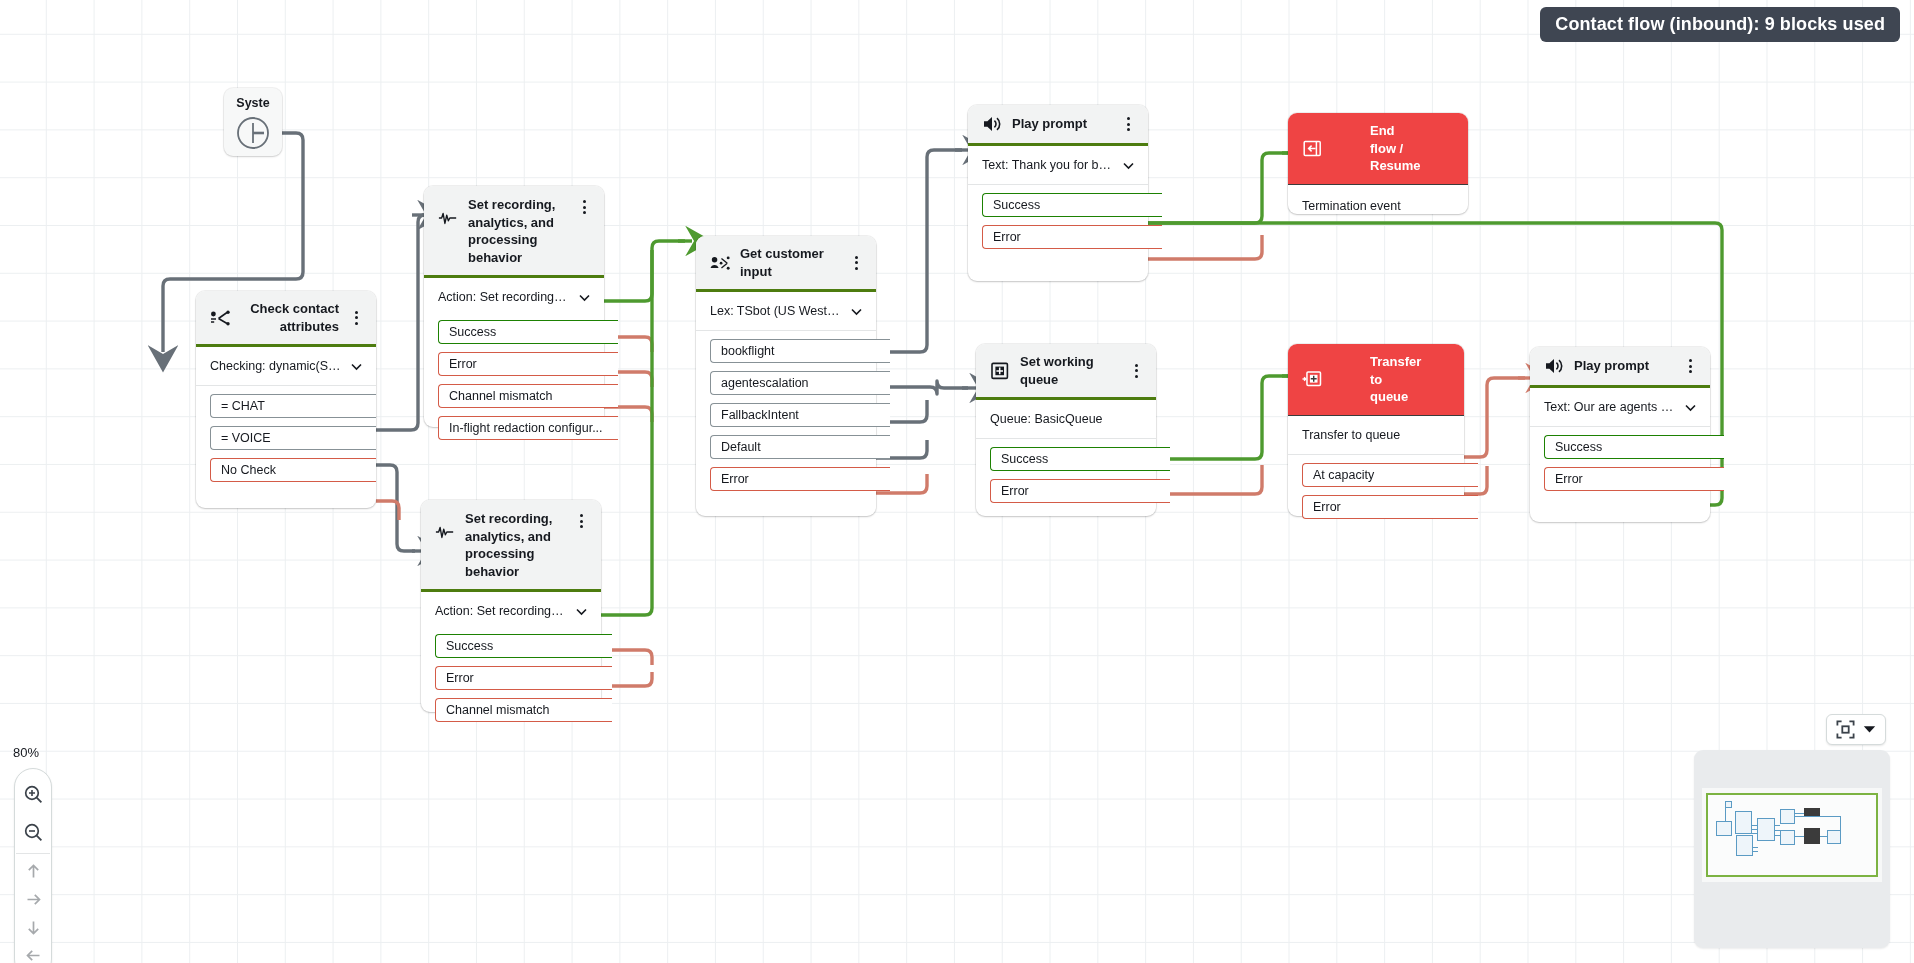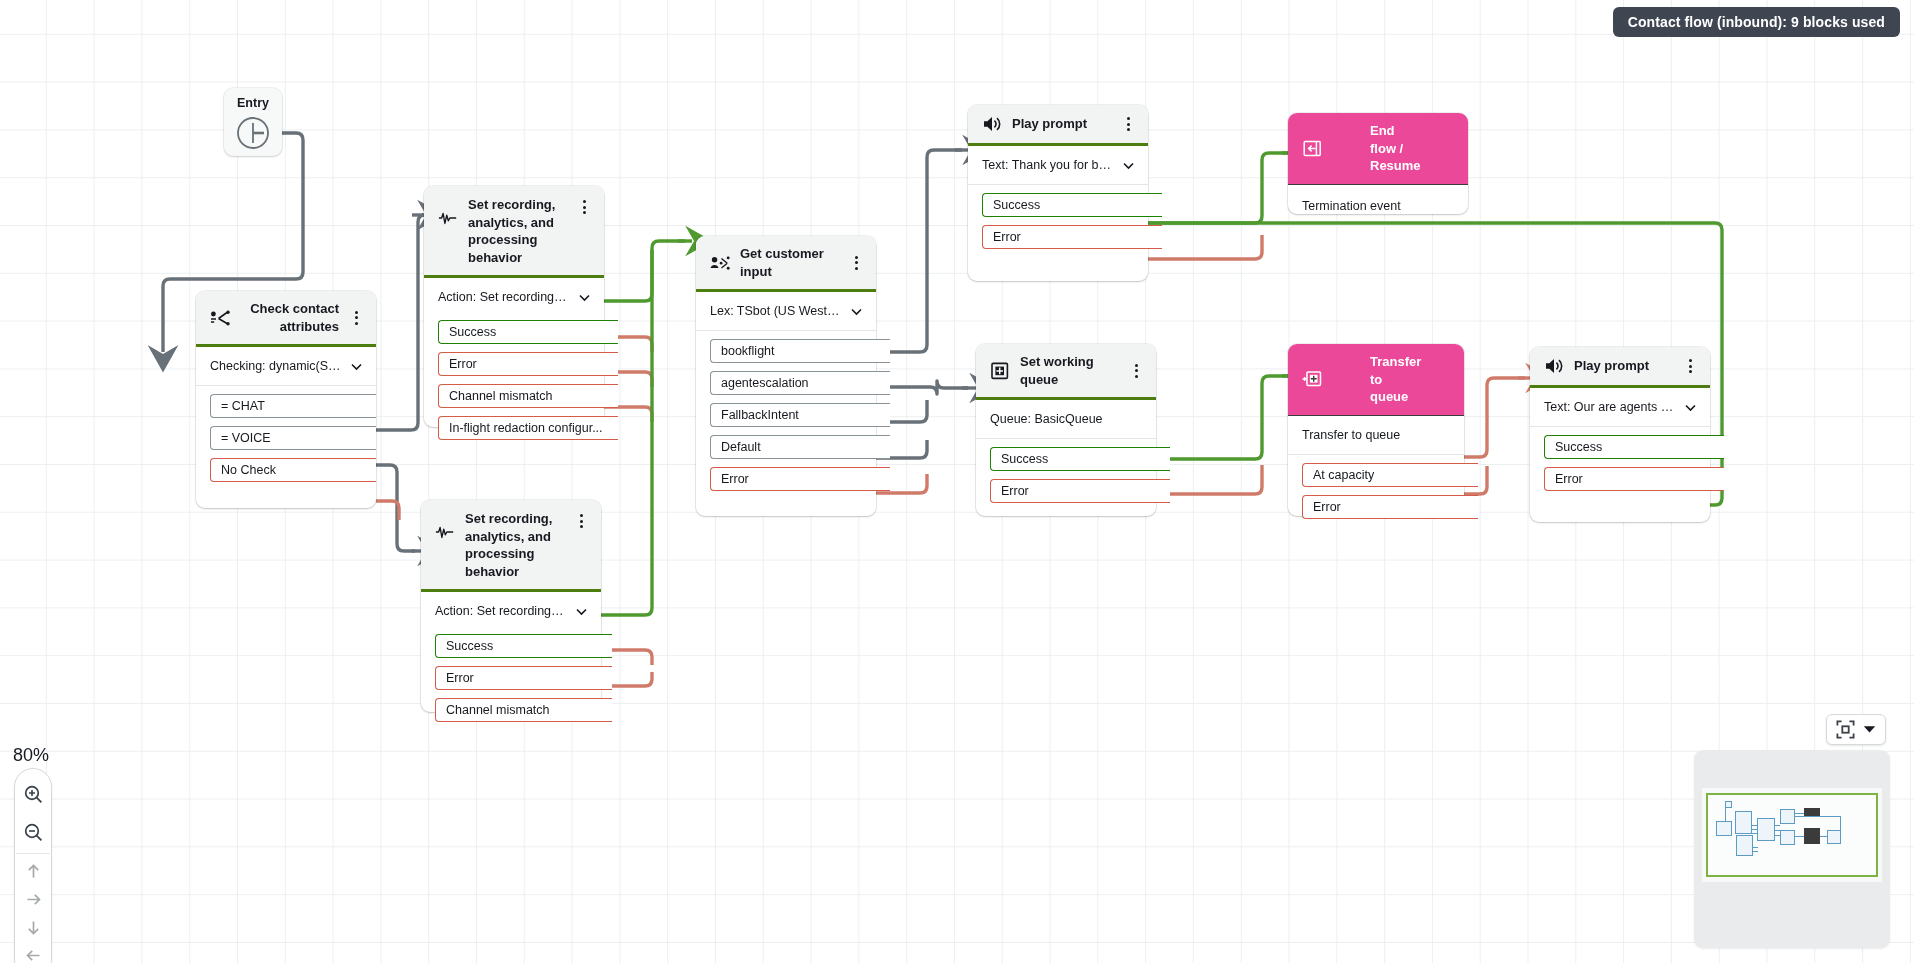--- a/index.html
+++ b/index.html
@@ -18,21 +18,21 @@
       linear-gradient(to bottom, #eceff1 1px, transparent 1px);
     background-size: 47.8px 47.8px;
     background-position: -2px -14px;
   }
   #edges { position: absolute; left: 0; top: 0; width: 1914px; height: 963px; pointer-events: none; }
 
   
   .status-pill {
     position: absolute; right: 14px; top: 7px;
     background: #3f4652; color: #fff;
-    font-size: 14px; font-weight: 600;
+    font-size: 18px; font-weight: 600;
     padding: 7px 15px; border-radius: 6px;
     white-space: nowrap;
     letter-spacing: .1px;
   }
 
   
   .block {
     position: absolute;
     background: #fff;
     border-radius: 9px;
@@ -41,21 +41,21 @@
     z-index: 5;
   }
   .blk-head {
     display: flex; align-items: center; gap: 10px;
     padding: 9px 13px 9px 14px;
     background: #f2f3f3;
     border-radius: 9px 9px 0 0;
     border-bottom: 3px solid #4d7c0f;
     min-height: 40px;
   }
-  .blk-head.dark { background: #ec4899; border-bottom: 1px solid #3b3b3b; gap: 48px; }
+  .blk-head.dark { background: #ef4444; border-bottom: 1px solid #3b3b3b; gap: 48px; }
   .blk-title {
     font-size: 13px; font-weight: 700; color: #16191f;
     line-height: 1.35; flex: 1;
   }
   .blk-head.dark .blk-title { color: #fff; }
   .kebab {
     width: 14px; height: 18px;
     display: flex; flex-direction: column; justify-content: center;
     align-items: center; gap: 2.5px; flex: none; cursor: pointer;
   }
@@ -101,21 +101,21 @@
   }
   .entry-title {
     text-align: center; font-size: 12.5px; font-weight: 700;
     color: #16191f; padding-top: 8px;
   }
   .entry-circle-wrap { display:flex; align-items:center; justify-content:center; padding: 6px 0 10px; }
 
   
   .zoom-label {
     position: absolute; left: 13px; top: 745px;
-    font-size: 18px; color: #16191f;
+    font-size: 13px; color: #16191f;
   }
   .zoom-bar {
     position: absolute; left: 14px; top: 768px;
     width: 38px;
     background: #fff;
     border: 1px solid #d5dbdb;
     border-radius: 19px;
     box-shadow: 0 1px 2px rgba(0,0,0,.1);
     display: flex; flex-direction: column; align-items: center;
     padding: 6px 0 8px;
@@ -237,21 +237,21 @@
 
       <path d="M1625,460 L1700,460 Q1707,460 1707,453 L1707,450" stroke="#4e9a2f"></path>
 
       <path d="M1625,495 L1690,495 Q1697,495 1697,488 L1697,470" stroke="#d07b6a"></path>
     </g>
   </svg>
 
   <div class="status-pill">Contact flow (inbound): 9 blocks used</div>
 
   <div class="entry-block" style="left:224px; top:88px; width:58px; height:68px;">
-    <div class="entry-title">Entry</div>
+    <div class="entry-title">Syste</div>
     <div class="entry-circle-wrap">
       <svg width="34" height="34" viewBox="0 0 34 34">
         <circle cx="17" cy="17" r="15" fill="none" stroke="#687078" stroke-width="1.8"></circle>
         <path d="M17,7 L17,27" stroke="#687078" stroke-width="1.8"></path>
         <path d="M17,17 L28,17" stroke="#687078" stroke-width="2.6"></path>
       </svg>
     </div>
   </div>
 
   <div class="block" style="left:196px; top:291px; width:180px; height:217px;text-align:right;">

